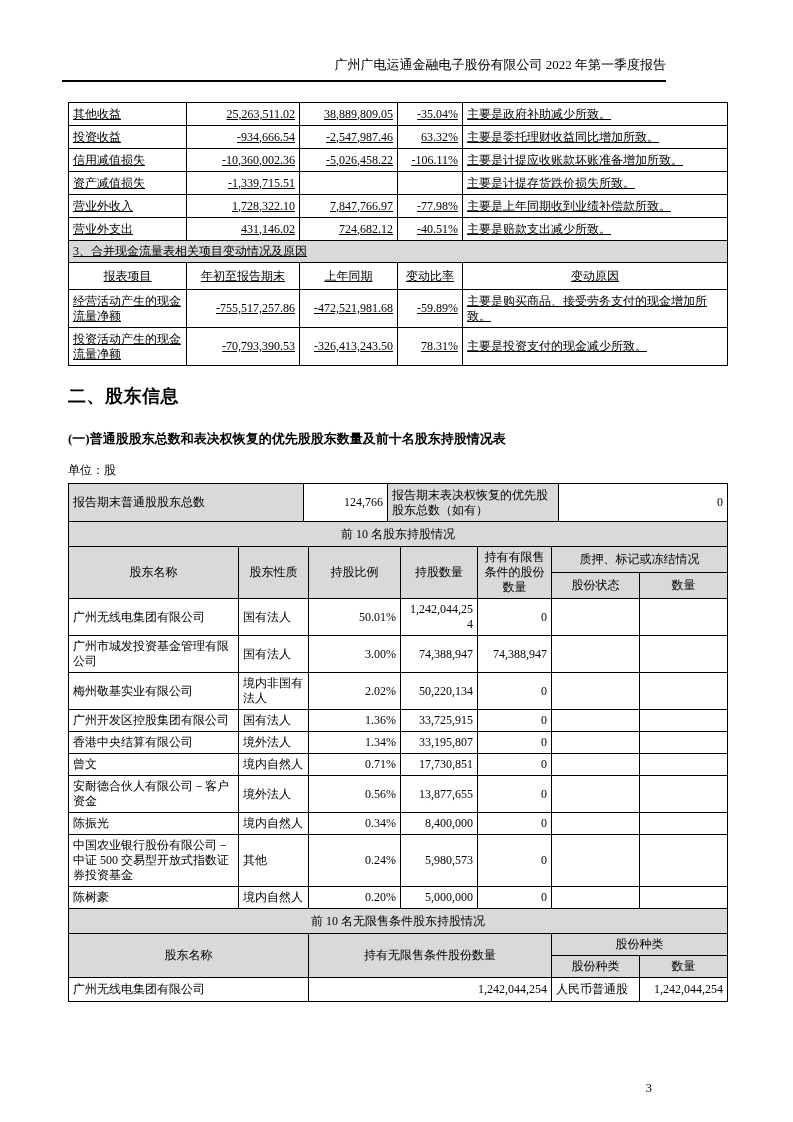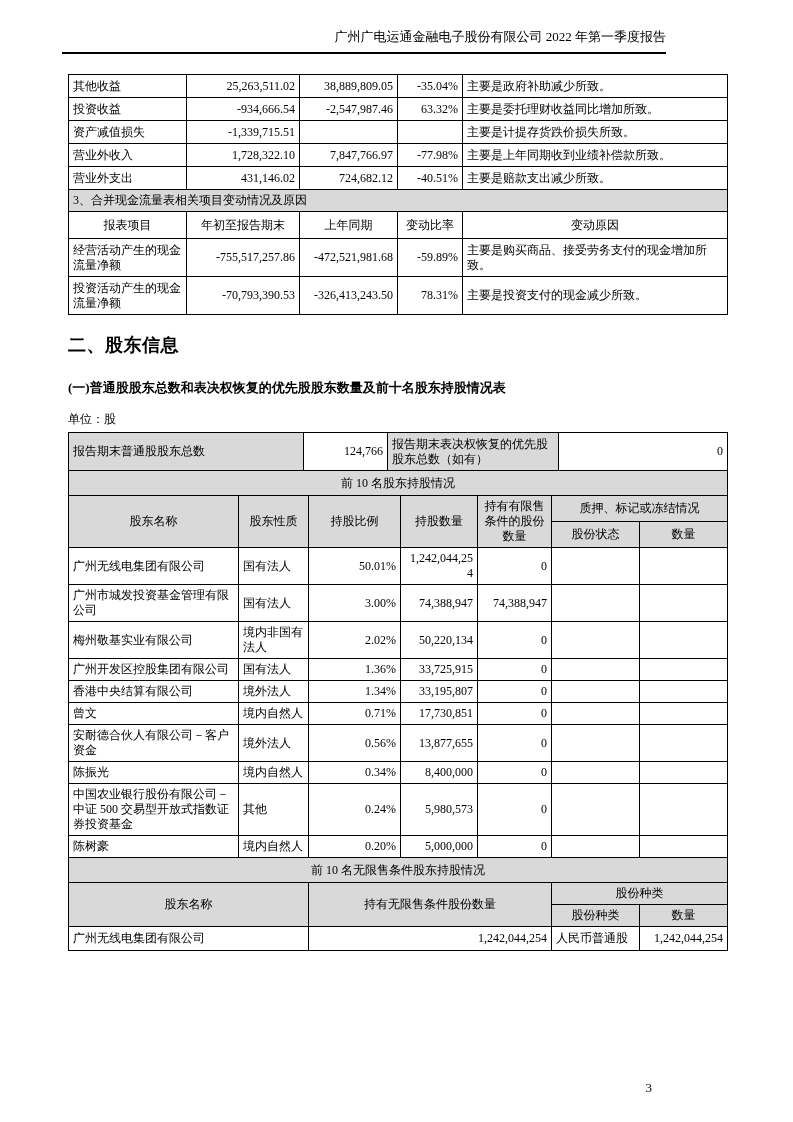--- a/index.html
+++ b/index.html
@@ -5,21 +5,21 @@
   :root { --shade: #d9d9d9; --ink: #000; }
   * { margin: 0; padding: 0; box-sizing: border-box; }
   html, body { background: #ffffff; }
   body {
     width: 793px; height: 1122px;
     font-family: "Liberation Serif", "DejaVu Serif", serif;
     color: var(--ink);
     position: relative;
     overflow: hidden;
   }
-  .page { position: relative; width: 726px; height: 1122px; padding-top: 28px; }
+  .page { position: relative; width: 726px; height: 1122px; padding-top: 56px; }
 
   .doc-header {
     margin: 0 60px 0 62px;
     text-align: right;
     font-size: 13px;
     padding-bottom: 6px;
     border-bottom: 2px solid var(--ink);
   }
 
   .content { margin: 0 66px 0 68px; width: 659px; }
@@ -36,21 +36,21 @@
     padding: 3px 4px;
     vertical-align: middle;
     word-break: break-all;
     overflow: hidden;
   }
   td.l { text-align: left; }
   td.c { text-align: center; }
   td.r { text-align: right; }
   tr.shade td, td.shade { background: var(--shade); }
 
-  .t1 { margin-top: 20px; }
+  .t1 { margin-top: 20px; text-decoration: underline; }
   .t1 td { height: 23px; }
   .t1 tr.cf-title td { height: 22px; }
   .t1 tr.cf-head td { height: 27px; margin-left: 24px; }
   .t1 tr.cf-row td { height: 38px; }
 
   .h2 {
     margin-top: 18px;
     font-size: 18px;
     font-weight: bold;
     letter-spacing: 0.5px;
@@ -110,20 +110,27 @@
           <td class="r">38,889,809.05</td>
           <td class="r">-35.04%</td>
           <td class="l">主要是政府补助减少所致。</td>
         </tr>
         <tr>
           <td class="l">投资收益</td>
           <td class="r">-934,666.54</td>
           <td class="r">-2,547,987.46</td>
           <td class="r">63.32%</td>
           <td class="l">主要是委托理财收益同比增加所致。</td>
+        </tr>
+        <tr>
+          <td class="l">信用减值损失</td>
+          <td class="r">-10,360,002.36</td>
+          <td class="r">-5,026,458.22</td>
+          <td class="r">-106.11%</td>
+          <td class="l">主要是计提应收账款坏账准备增加所致。</td>
         </tr>
         <tr>
           <td class="l">资产减值损失</td>
           <td class="r">-1,339,715.51</td>
           <td class="r"></td>
           <td class="r"></td>
           <td class="l">主要是计提存货跌价损失所致。</td>
         </tr>
         <tr>
           <td class="l">营业外收入</td>

